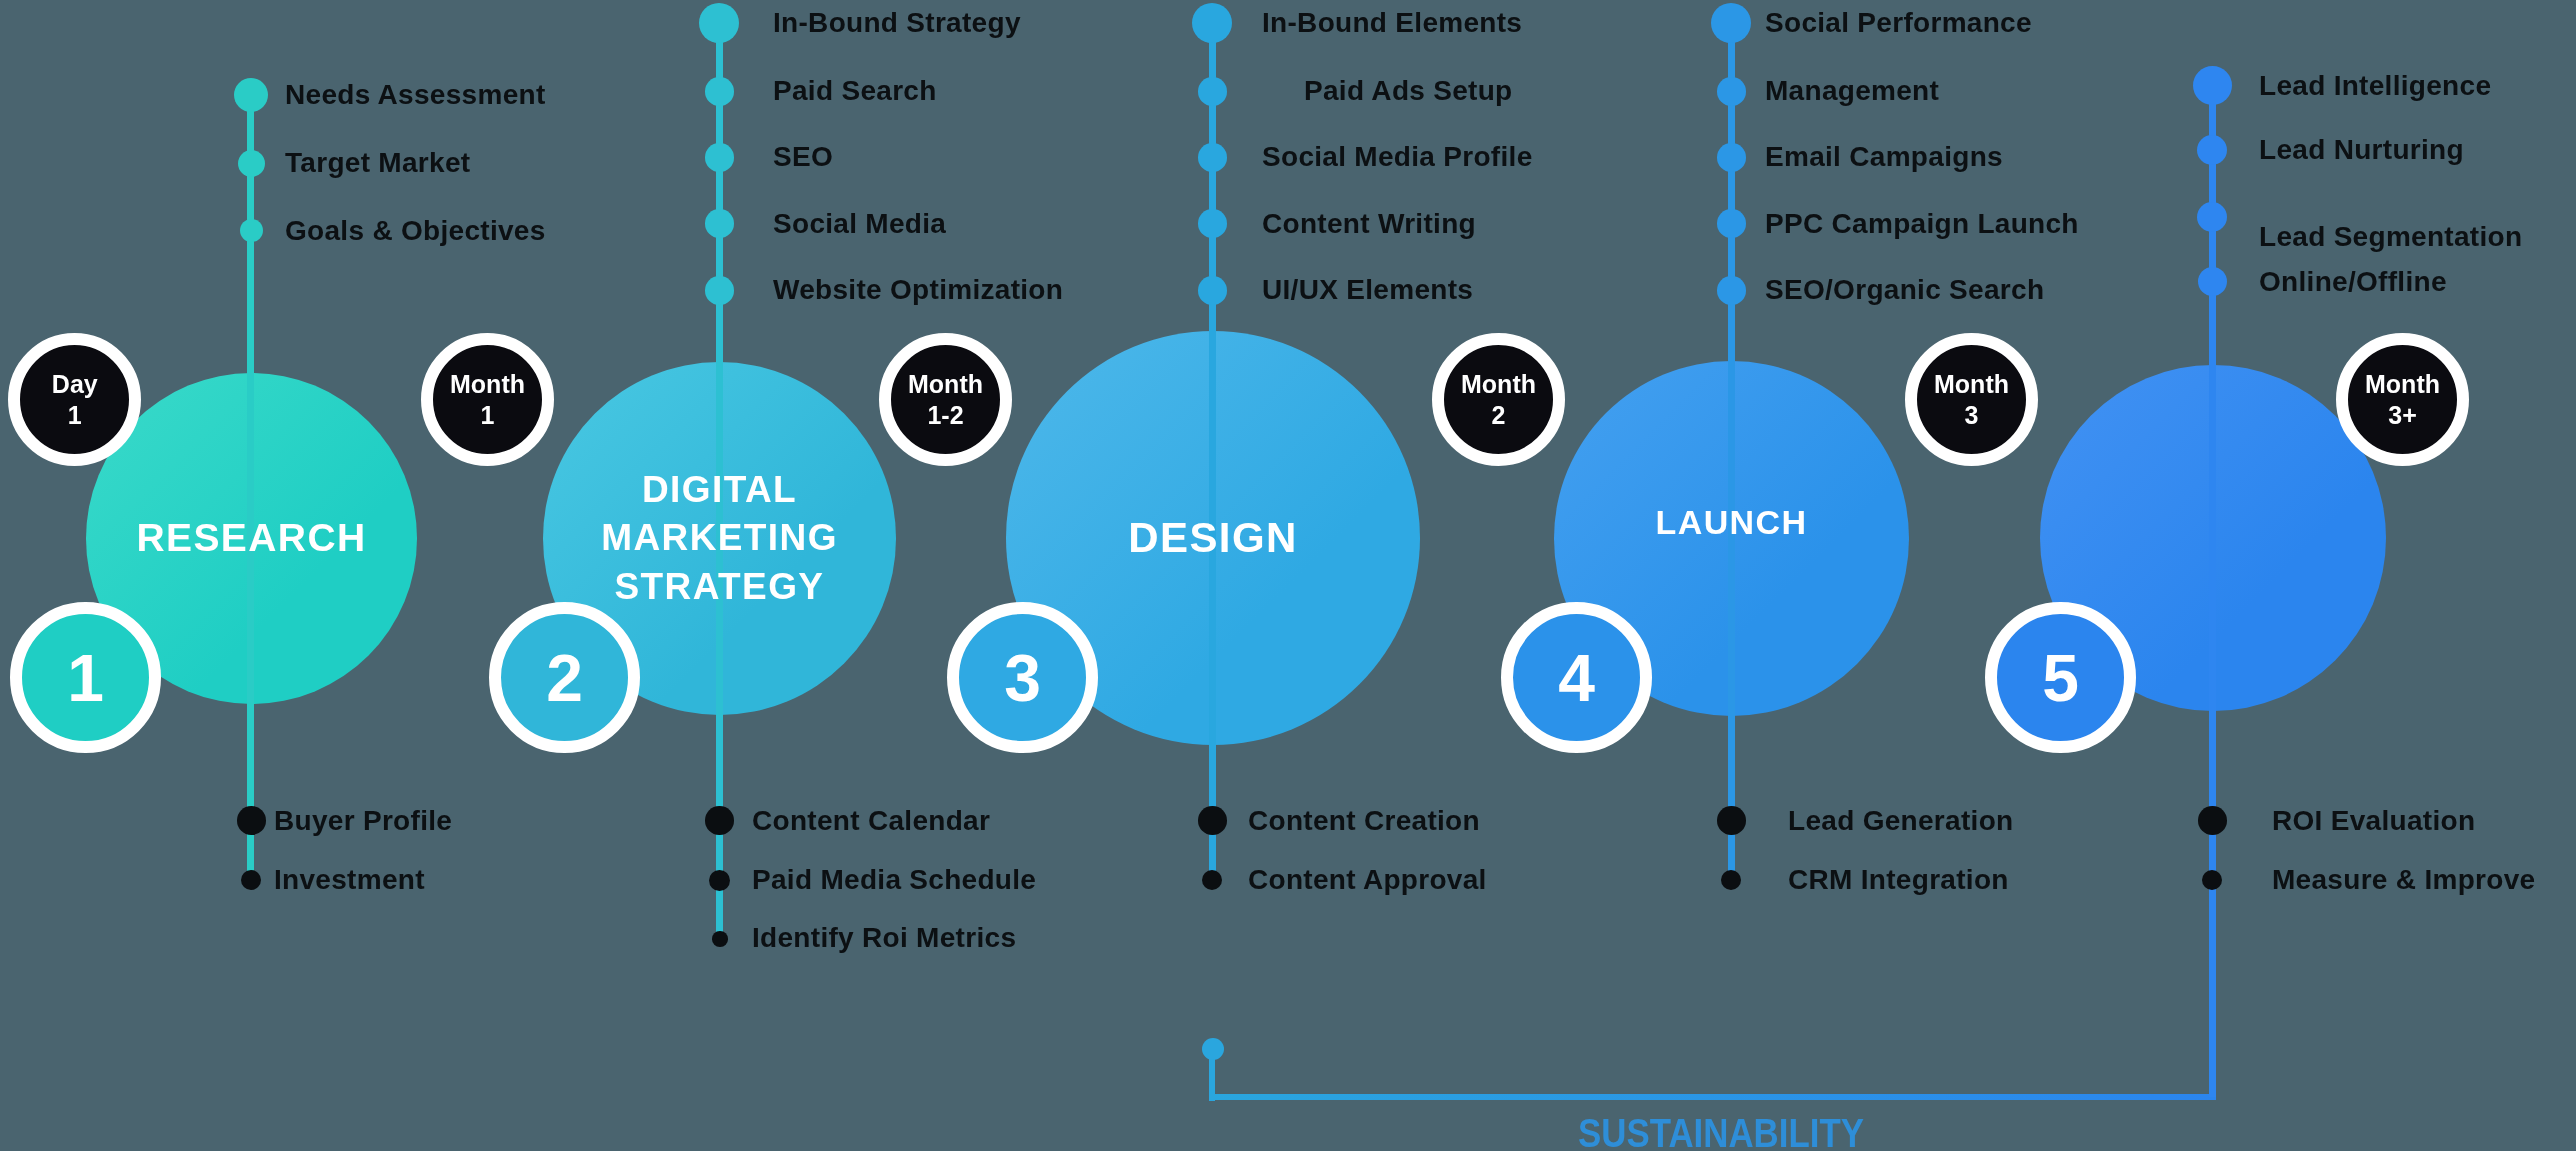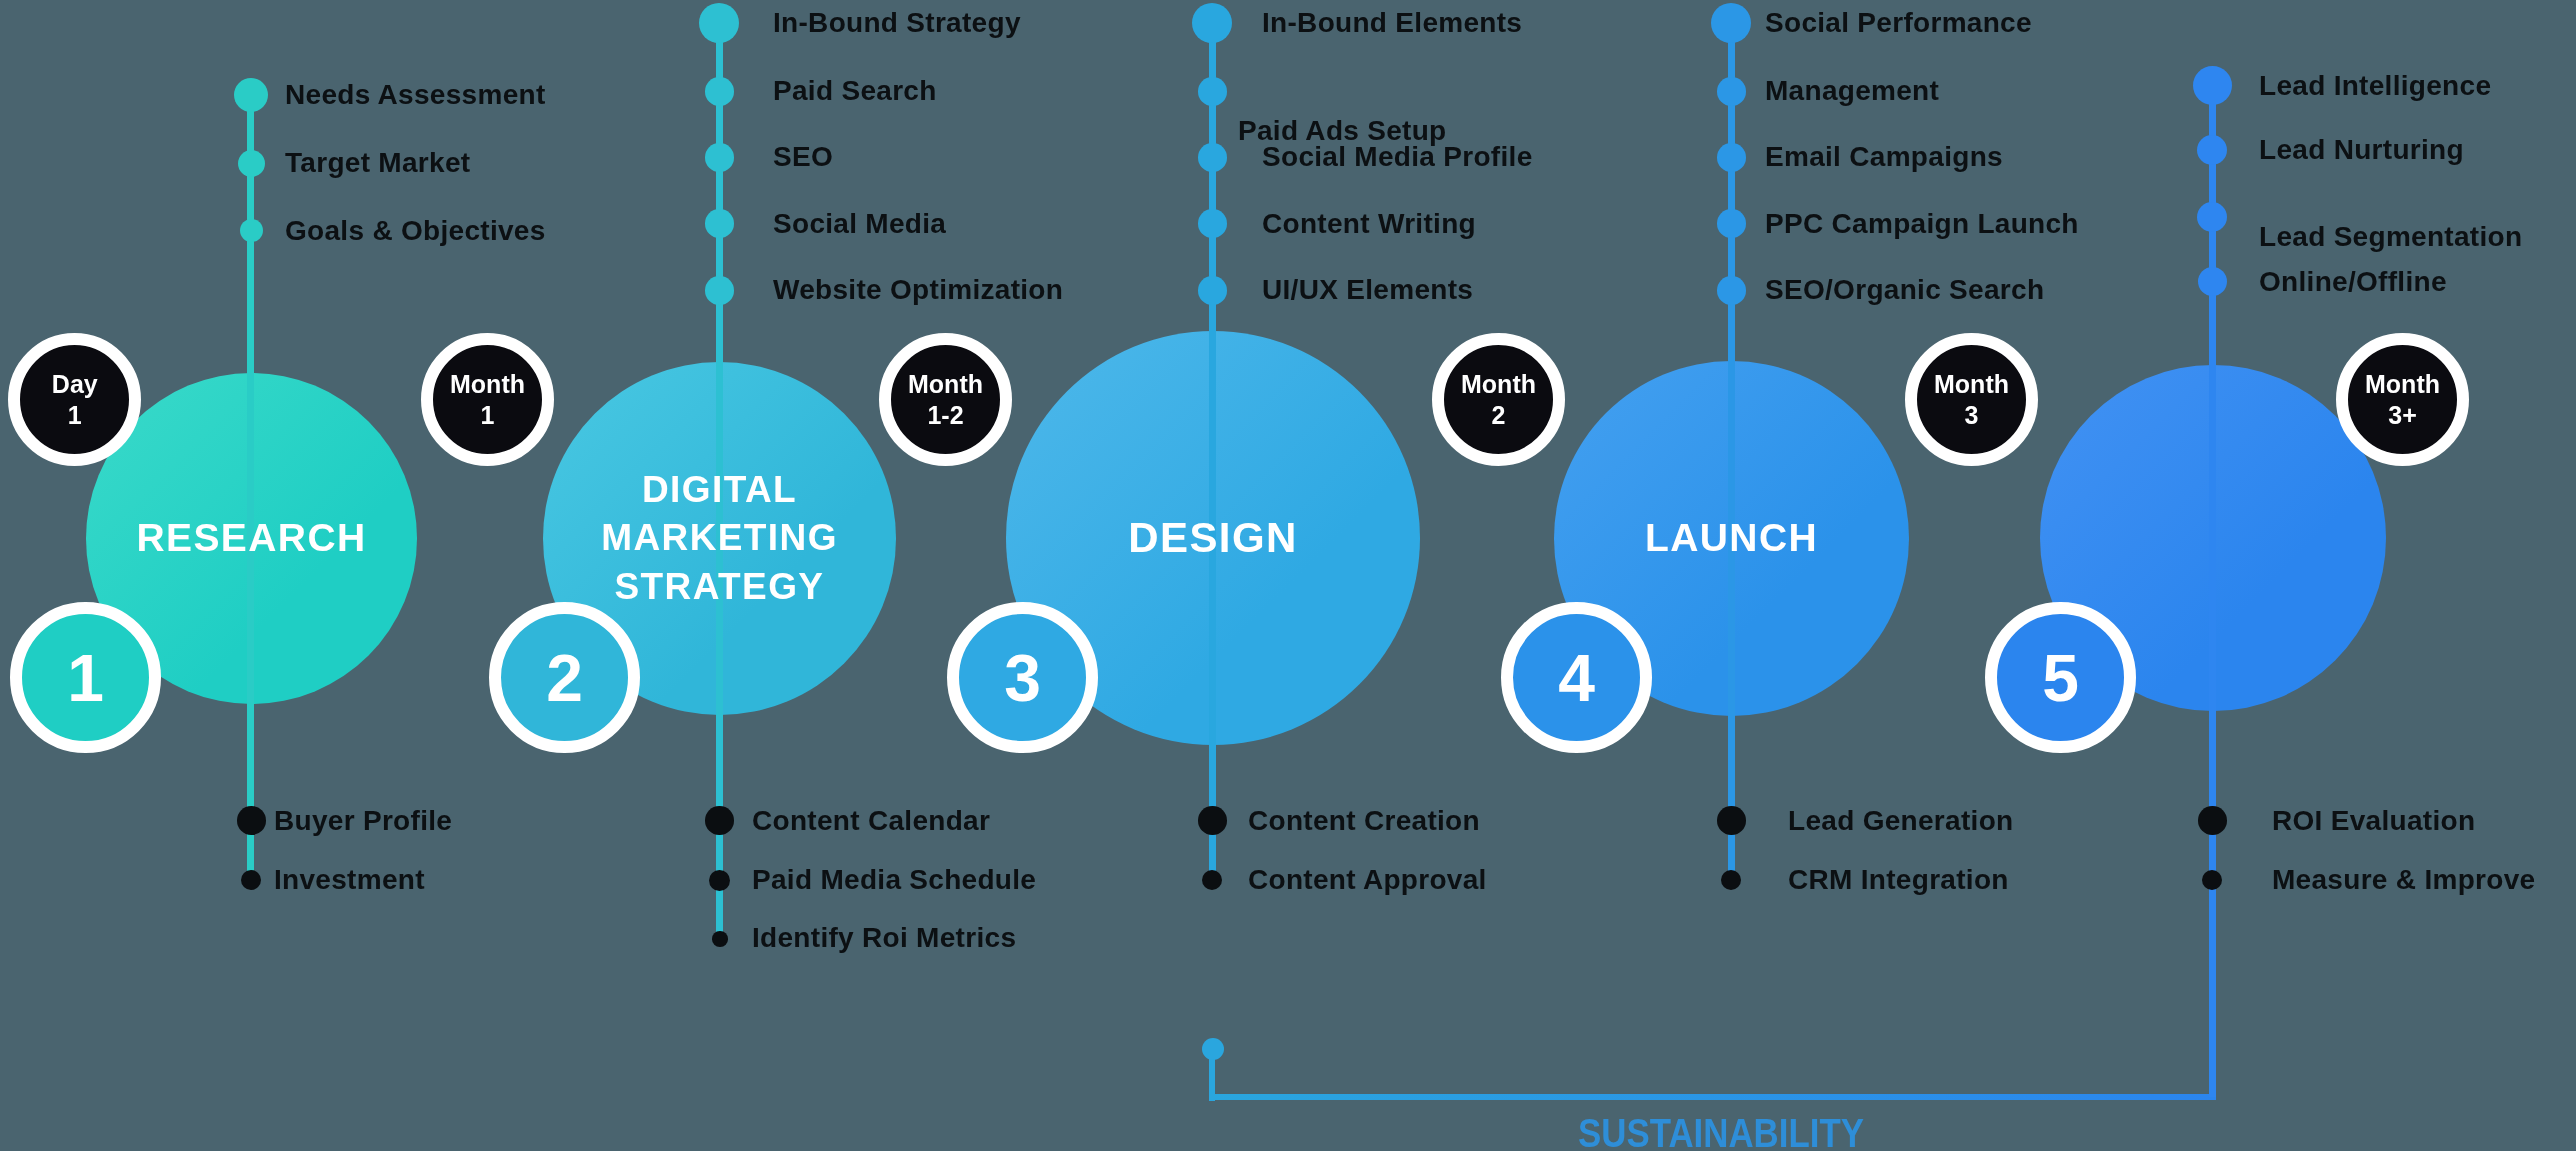--- a/index.html
+++ b/index.html
@@ -96,34 +96,34 @@
     <div class="vline" style="left: 1209px; top: 23px; width: 7.4px; height: 857px; background: rgb(41, 167, 223);"></div>
     <div class="circle-title" style="left: 1006px; top: 331px; width: 414px; height: 414px; font-size: 42px;">
       <div>DESIGN</div>
     </div>
     <div class="num-badge" style="left: 947px; top: 602px; width: 127px; height: 127px; background: rgb(47, 169, 227);">
       <span>3</span>
     </div>
     <div class="dot" style="left: 1192px; top: 2.8px; width: 40px; height: 40px; background: rgb(41, 167, 223);"></div>
     <div class="item-label" style="left: 1262px; top: 23px;">In-Bound Elements</div>
     <div class="dot" style="left: 1198px; top: 77px; width: 28.5px; height: 28.5px; background: rgb(41, 167, 223);"></div>
-    <div class="item-label" style="left: 1238px; top: 91px; margin-top: 40px;">Paid Ads Setup</div>
+    <div class="item-label" style="left: 1304px; top: 91px;">Paid Ads Setup</div>
     <div class="dot" style="left: 1198px; top: 143px; width: 28.5px; height: 28.5px; background: rgb(41, 167, 223);"></div>
     <div class="item-label" style="left: 1262px; top: 157px;">Social Media Profile</div>
     <div class="dot" style="left: 1198px; top: 209px; width: 28.5px; height: 28.5px; background: rgb(41, 167, 223);"></div>
     <div class="item-label" style="left: 1262px; top: 224px;">Content Writing</div>
     <div class="dot" style="left: 1198px; top: 276px; width: 28.5px; height: 28.5px; background: rgb(41, 167, 223);"></div>
     <div class="item-label" style="left: 1262px; top: 290px;">UI/UX Elements</div>
     <div class="dot" style="left: 1198px; top: 806px; width: 28.5px; height: 28.5px; background: rgb(11, 14, 17);"></div>
     <div class="item-label" style="left: 1248px; top: 821px;">Content Creation</div>
     <div class="dot" style="left: 1202px; top: 870px; width: 20px; height: 20px; background: rgb(11, 14, 17);"></div>
     <div class="item-label" style="left: 1248px; top: 880px;">Content Approval</div>
     <div class="circle" style="left: 1554px; top: 361px; width: 355px; height: 355px; background: linear-gradient(135deg, rgb(68, 160, 240) 0%, rgb(43, 146, 234) 65%);"></div>
     <div class="vline" style="left: 1728px; top: 23px; width: 7.4px; height: 857px; background: rgb(43, 151, 230);"></div>
-    <div class="circle-title" style="left: 1554px; top: 361px; width: 355px; height: 355px; font-size: 39px;">
+    <div class="circle-title" style="left: 1554px; top: 345px; width: 355px; height: 355px; font-size: 34px;">
       <div>LAUNCH</div>
     </div>
     <div class="num-badge" style="left: 1501px; top: 602px; width: 127px; height: 127px; background: rgb(43, 146, 234);">
       <span>4</span>
     </div>
     <div class="dot" style="left: 1711px; top: 2.8px; width: 40px; height: 40px; background: rgb(43, 151, 230);"></div>
     <div class="item-label" style="left: 1765px; top: 23px;">Social Performance</div>
     <div class="dot" style="left: 1717px; top: 77px; width: 28.5px; height: 28.5px; background: rgb(43, 151, 230);"></div>
     <div class="item-label" style="left: 1765px; top: 91px;">Management</div>
     <div class="dot" style="left: 1717px; top: 143px; width: 28.5px; height: 28.5px; background: rgb(43, 151, 230);"></div>

